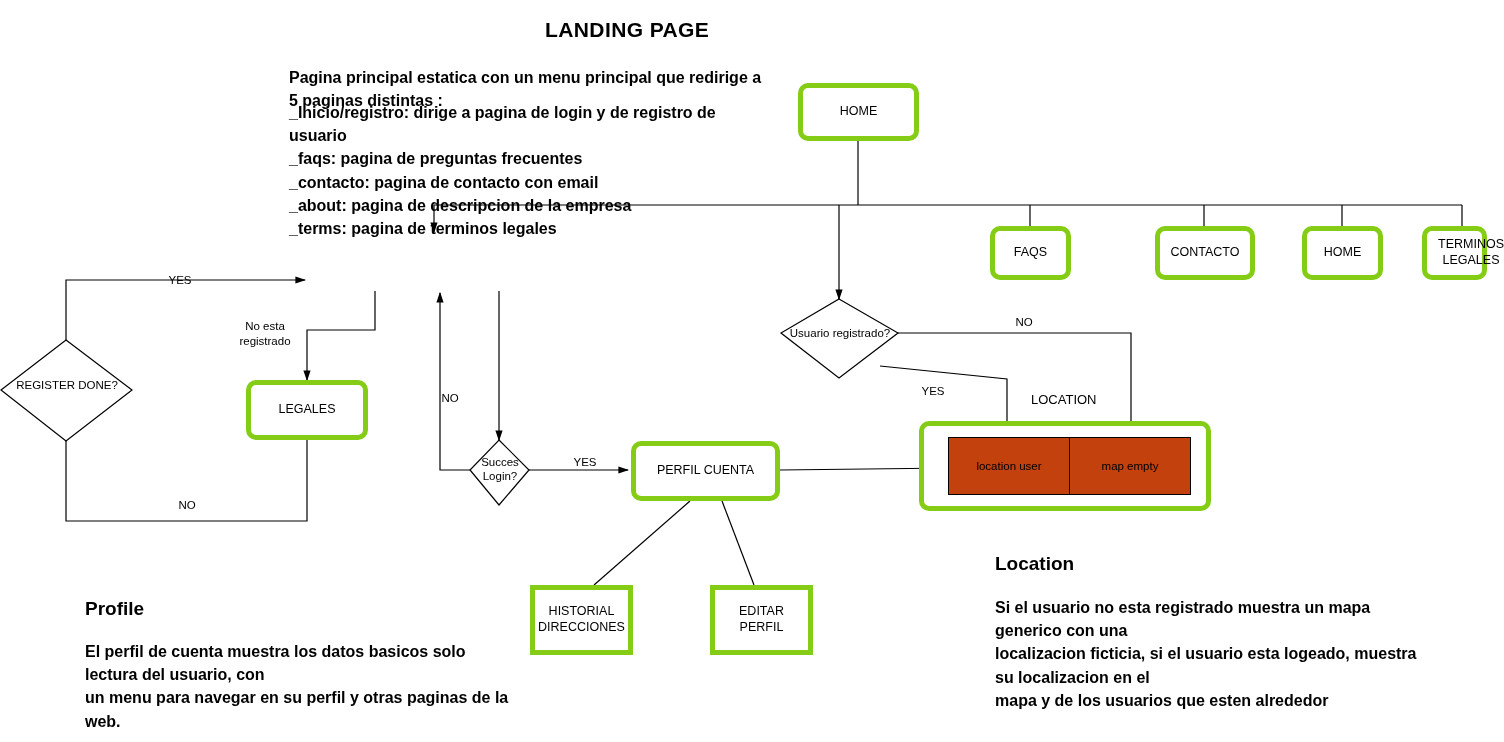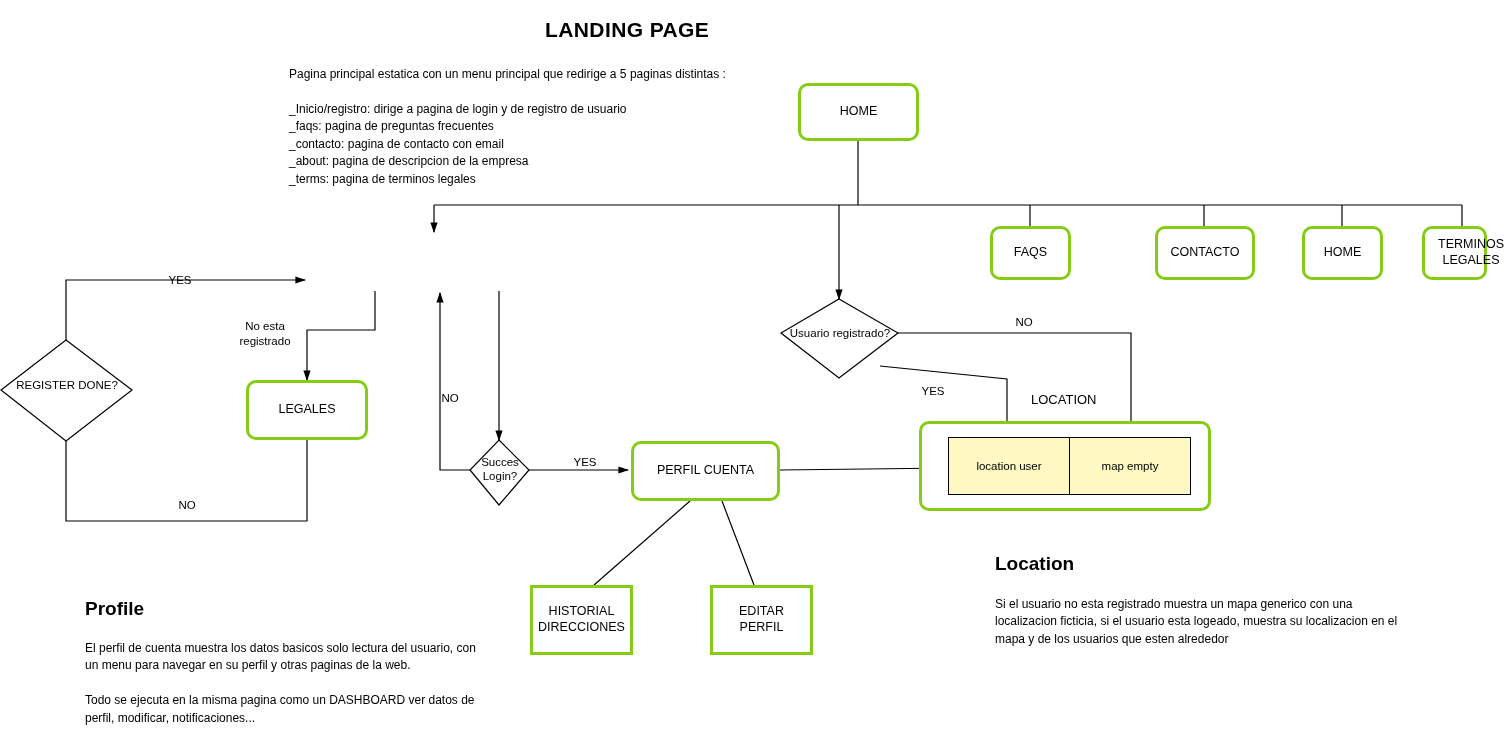--- a/index.html
+++ b/index.html
@@ -22,42 +22,43 @@
     position: absolute;
     left: 0;
     top: 0;
     width: 1504px;
     height: 742px;
     pointer-events: none;
   }
   .node {
     position: absolute;
     box-sizing: border-box;
-    border: 3px solid #84cc16;
+    border: 5px solid #84cc16;
     background: #ffffff;
     display: flex;
     align-items: center;
     justify-content: center;
     text-align: center;
     font-size: 12.5px;
     line-height: 1.25;
     white-space: pre-line;
   }
   .rounded { border-radius: 10px; }
   .title {
     position: absolute;
     font-size: 21px;
     font-weight: bold;
     letter-spacing: 0.4px;
   }
   .para {
     position: absolute;
-    font-size: 12px;
+    font-size: 16px;
     line-height: 1.45;
     white-space: pre-line;
+    font-weight: bold;
   }
   .heading {
     position: absolute;
     font-size: 19px;
     font-weight: bold;
   }
   .edge-label {
     position: absolute;
     font-size: 11.5px;
     text-align: center;
@@ -72,21 +73,21 @@
     line-height: 1.25;
   }
   .loc-title {
     position: absolute;
     font-size: 13px;
   }
   .inner-box {
     position: absolute;
     box-sizing: border-box;
     border: 1px solid #000000;
-    background: #fef9c3;
+    background: #c2410c;
     display: flex;
     align-items: center;
     justify-content: center;
     font-size: 11.5px;
     text-align: center;
   }
 </style>
 </head>
 <body>
 

